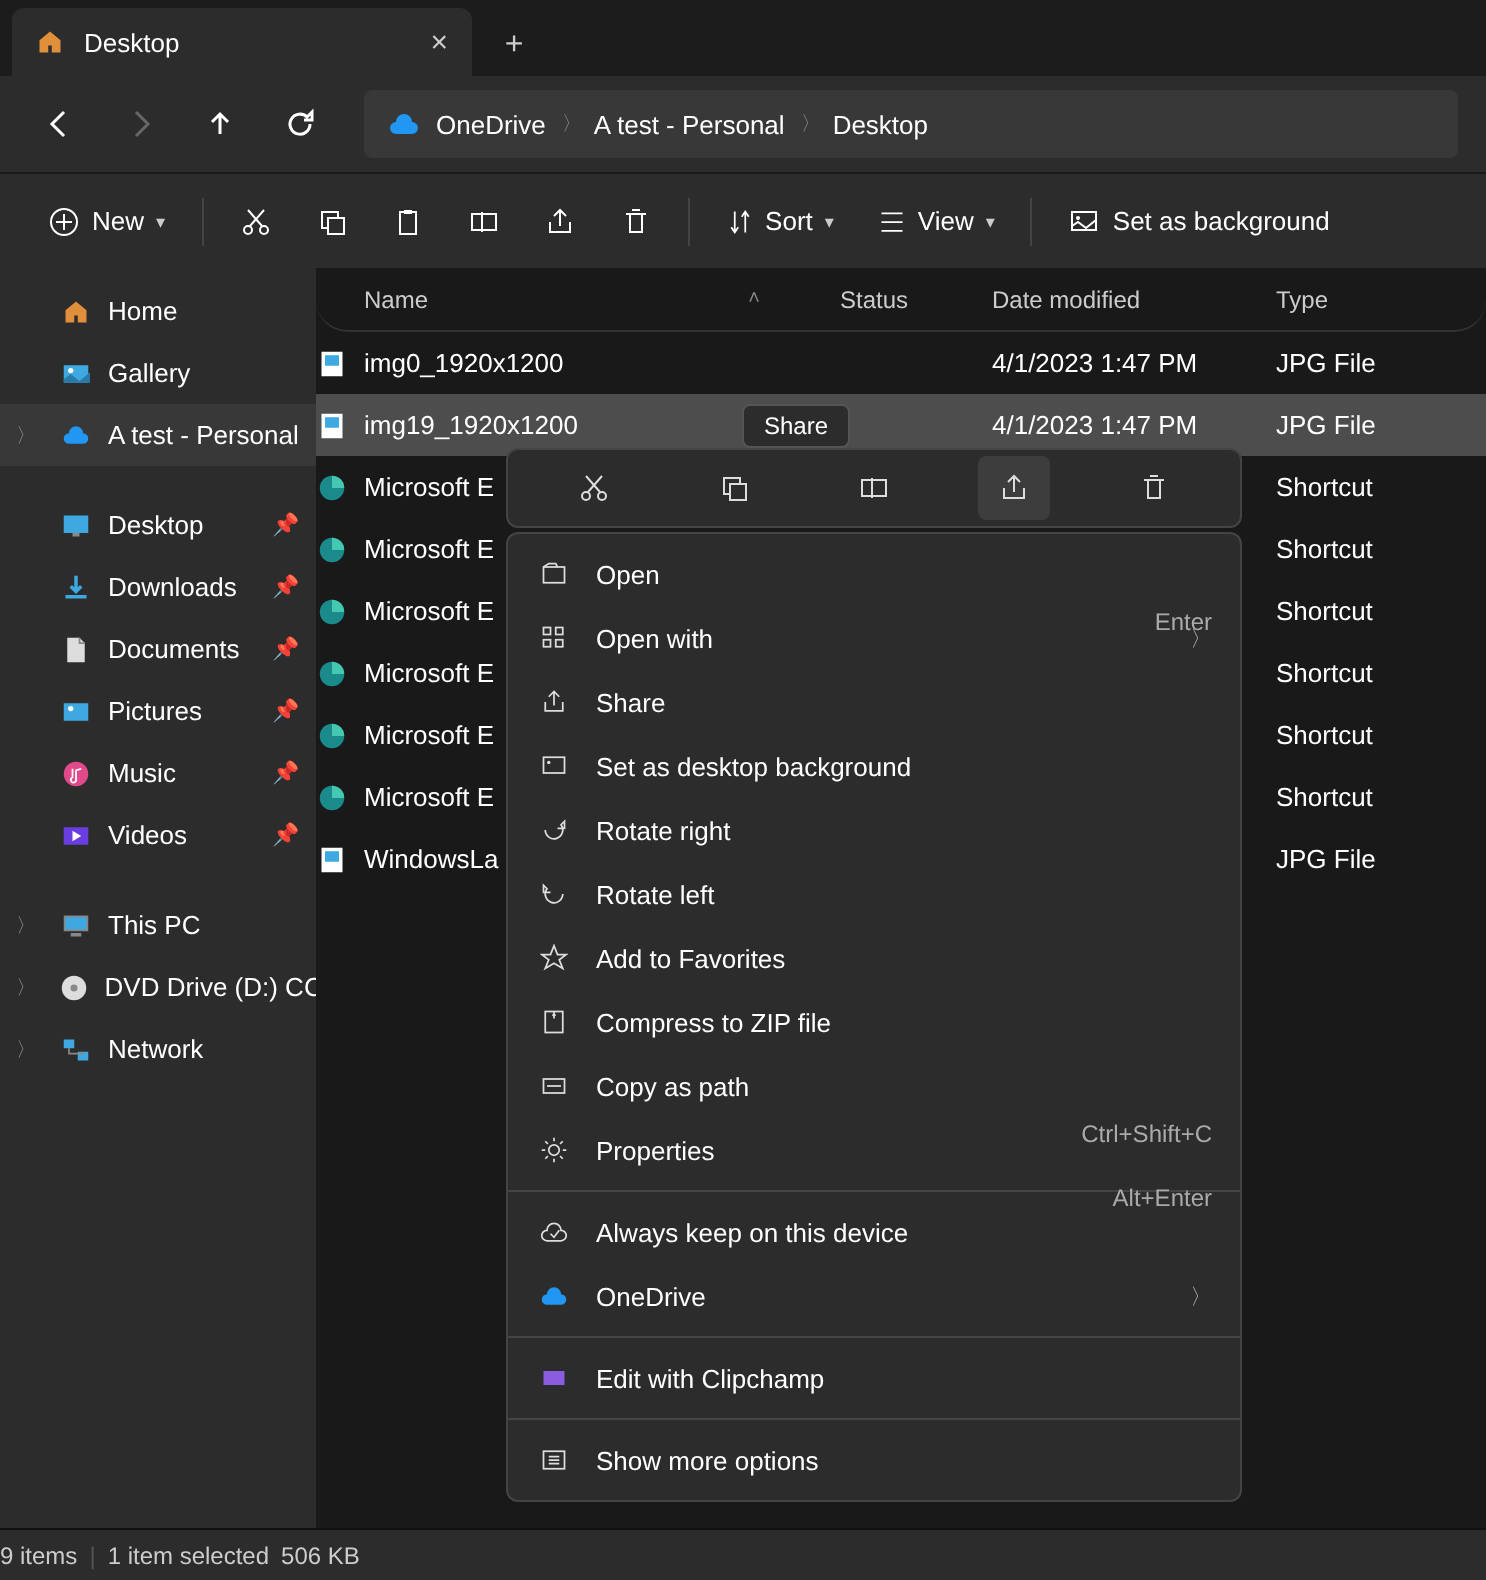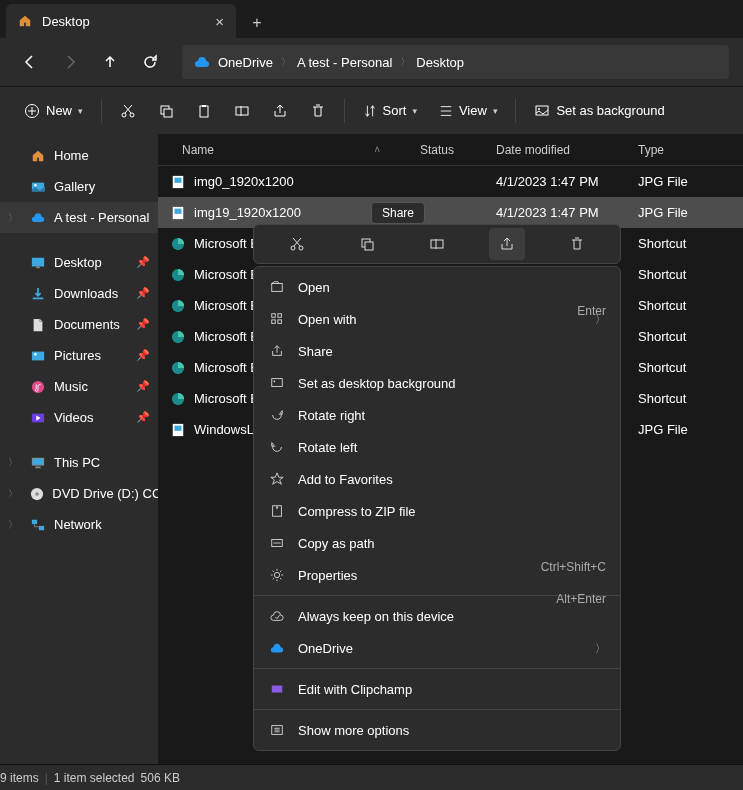--- a/index.html
+++ b/index.html
@@ -56,29 +56,29 @@
   .main { position:absolute; top:134px; bottom:26px; left:0; right:0; display:flex; background:#191919;}
   .sidebar { width:158px; background:#2c2c2c; padding:6px 0; overflow:hidden;}
   .navitem { height:31px;display:flex;align-items:center;gap:8px;padding-left:30px;position:relative;}
   .navitem .exp{position:absolute;left:8px;color:#888;font-size:10px;}
   .navitem.sel{background:#383838;}
   .navitem .pin{margin-left:auto;margin-right:8px;color:#888;font-size:11px;}
   .navgap{height:14px;}
   .iconbox{width:16px;height:16px;display:flex;align-items:center;justify-content:center;font-size:13px;}
   
   .filepane{flex:1;display:flex;flex-direction:column;}
-  .colheader{height:32px;display:flex;align-items:center;border-bottom:1px solid #333;color:#ccc;font-size:12px;}
+  .colheader{height:32px;display:flex;align-items:center;border-bottom:1px solid #333;color:#ccc;font-size:12px;border-radius:16px;}
   .col-name{width:262px;padding-left:24px;display:flex;align-items:center;gap:8px;}
   .col-status{width:76px;}
   .col-date{width:142px;}
   .col-type{flex:1;}
   .sorticon{color:#888;font-size:10px;margin-left:auto;margin-right:40px;}
   .row{height:31px;display:flex;align-items:center;font-size:13px;}
   .row.sel{background:#4d4d4d;}
-  .row .c-name{width:262px;padding-left:12px;display:flex;align-items:center;gap:8px;white-space:nowrap;overflow:hidden;}
+  .row .c-name{width:262px;display:flex;align-items:center;gap:8px;white-space:nowrap;overflow:hidden;}
   .row .c-status{width:76px;}
   .row .c-date{width:142px;}
   .row .c-type{flex:1;}
   .fileicon{width:16px;height:16px;display:inline-flex;align-items:center;justify-content:center;font-size:13px;}
   
   .statusbar{position:absolute;bottom:0;left:0;right:0;height:26px;background:#2c2c2c;border-top:1px solid #111;display:flex;align-items:center;gap:6px;padding:0 0;color:#ccc;font-size:12px;}
   .statusbar .div{color:#555;}
   
   .ctx-wrap{position:absolute;left:253px;top:224px;width:368px;}
   .minibar{background:#2c2c2c;border:1px solid #444;border-radius:6px;height:40px;display:flex;align-items:center;justify-content:space-around;padding:0 8px;margin-bottom:2px;}

